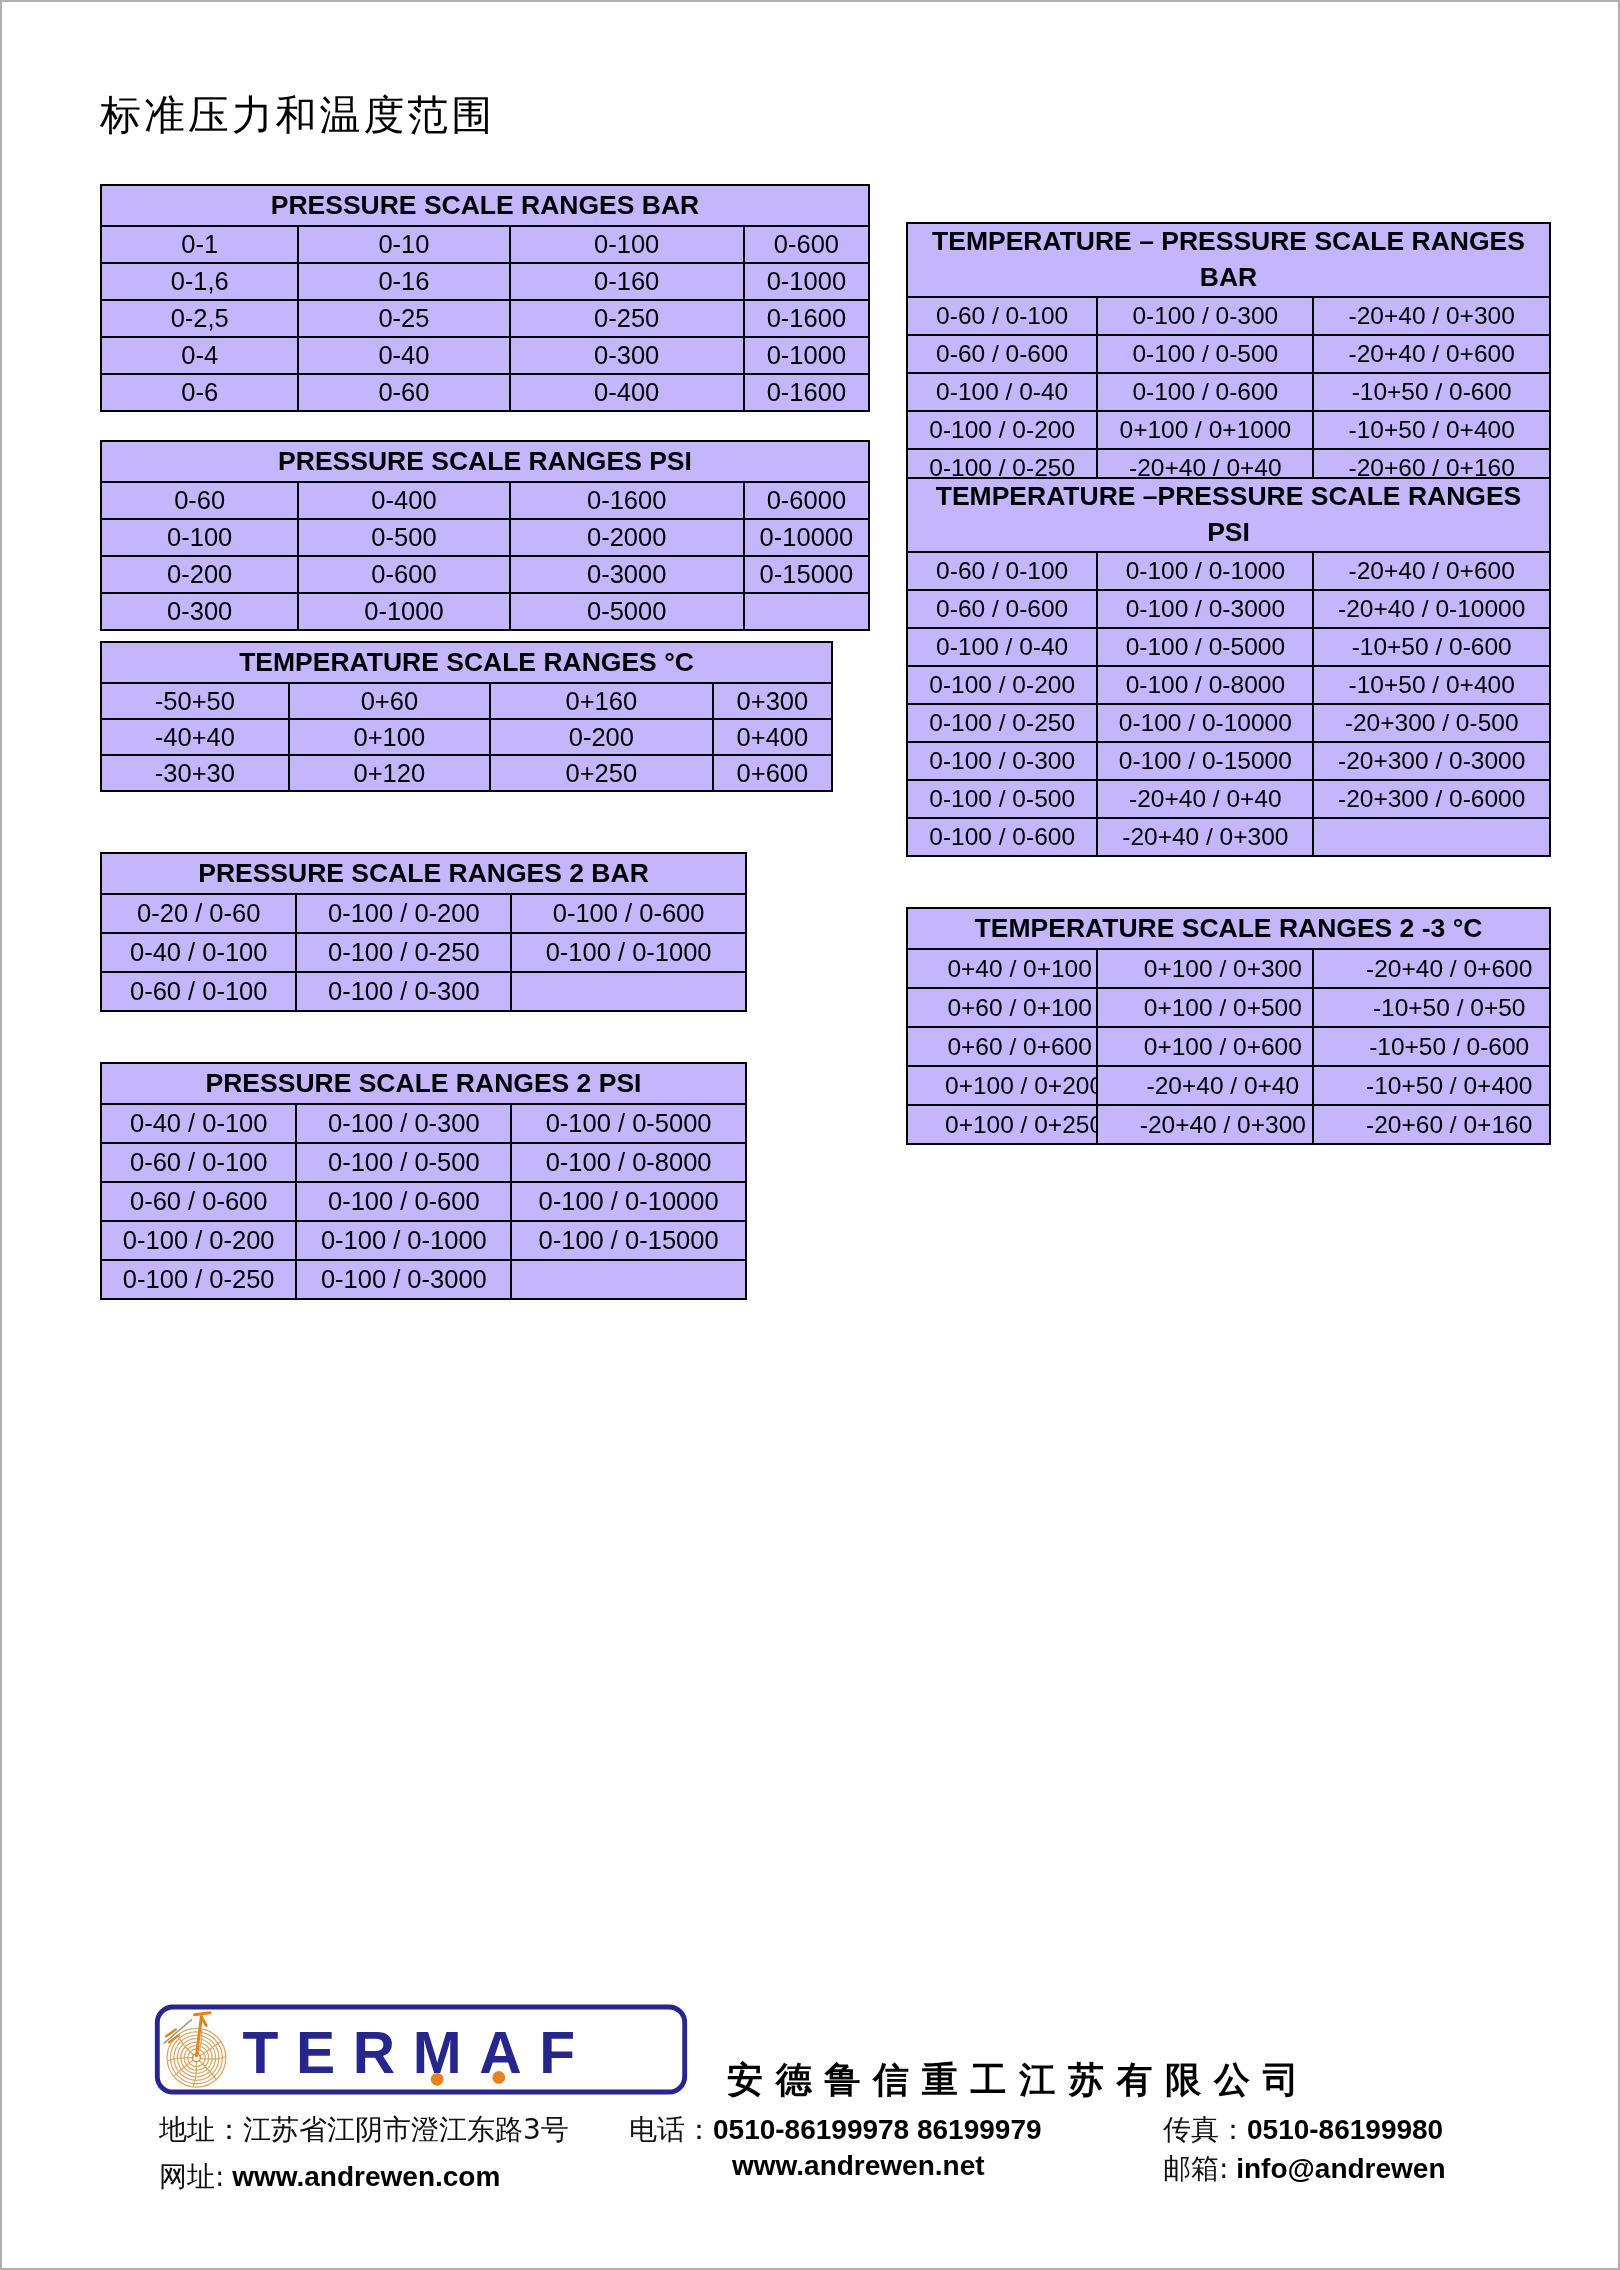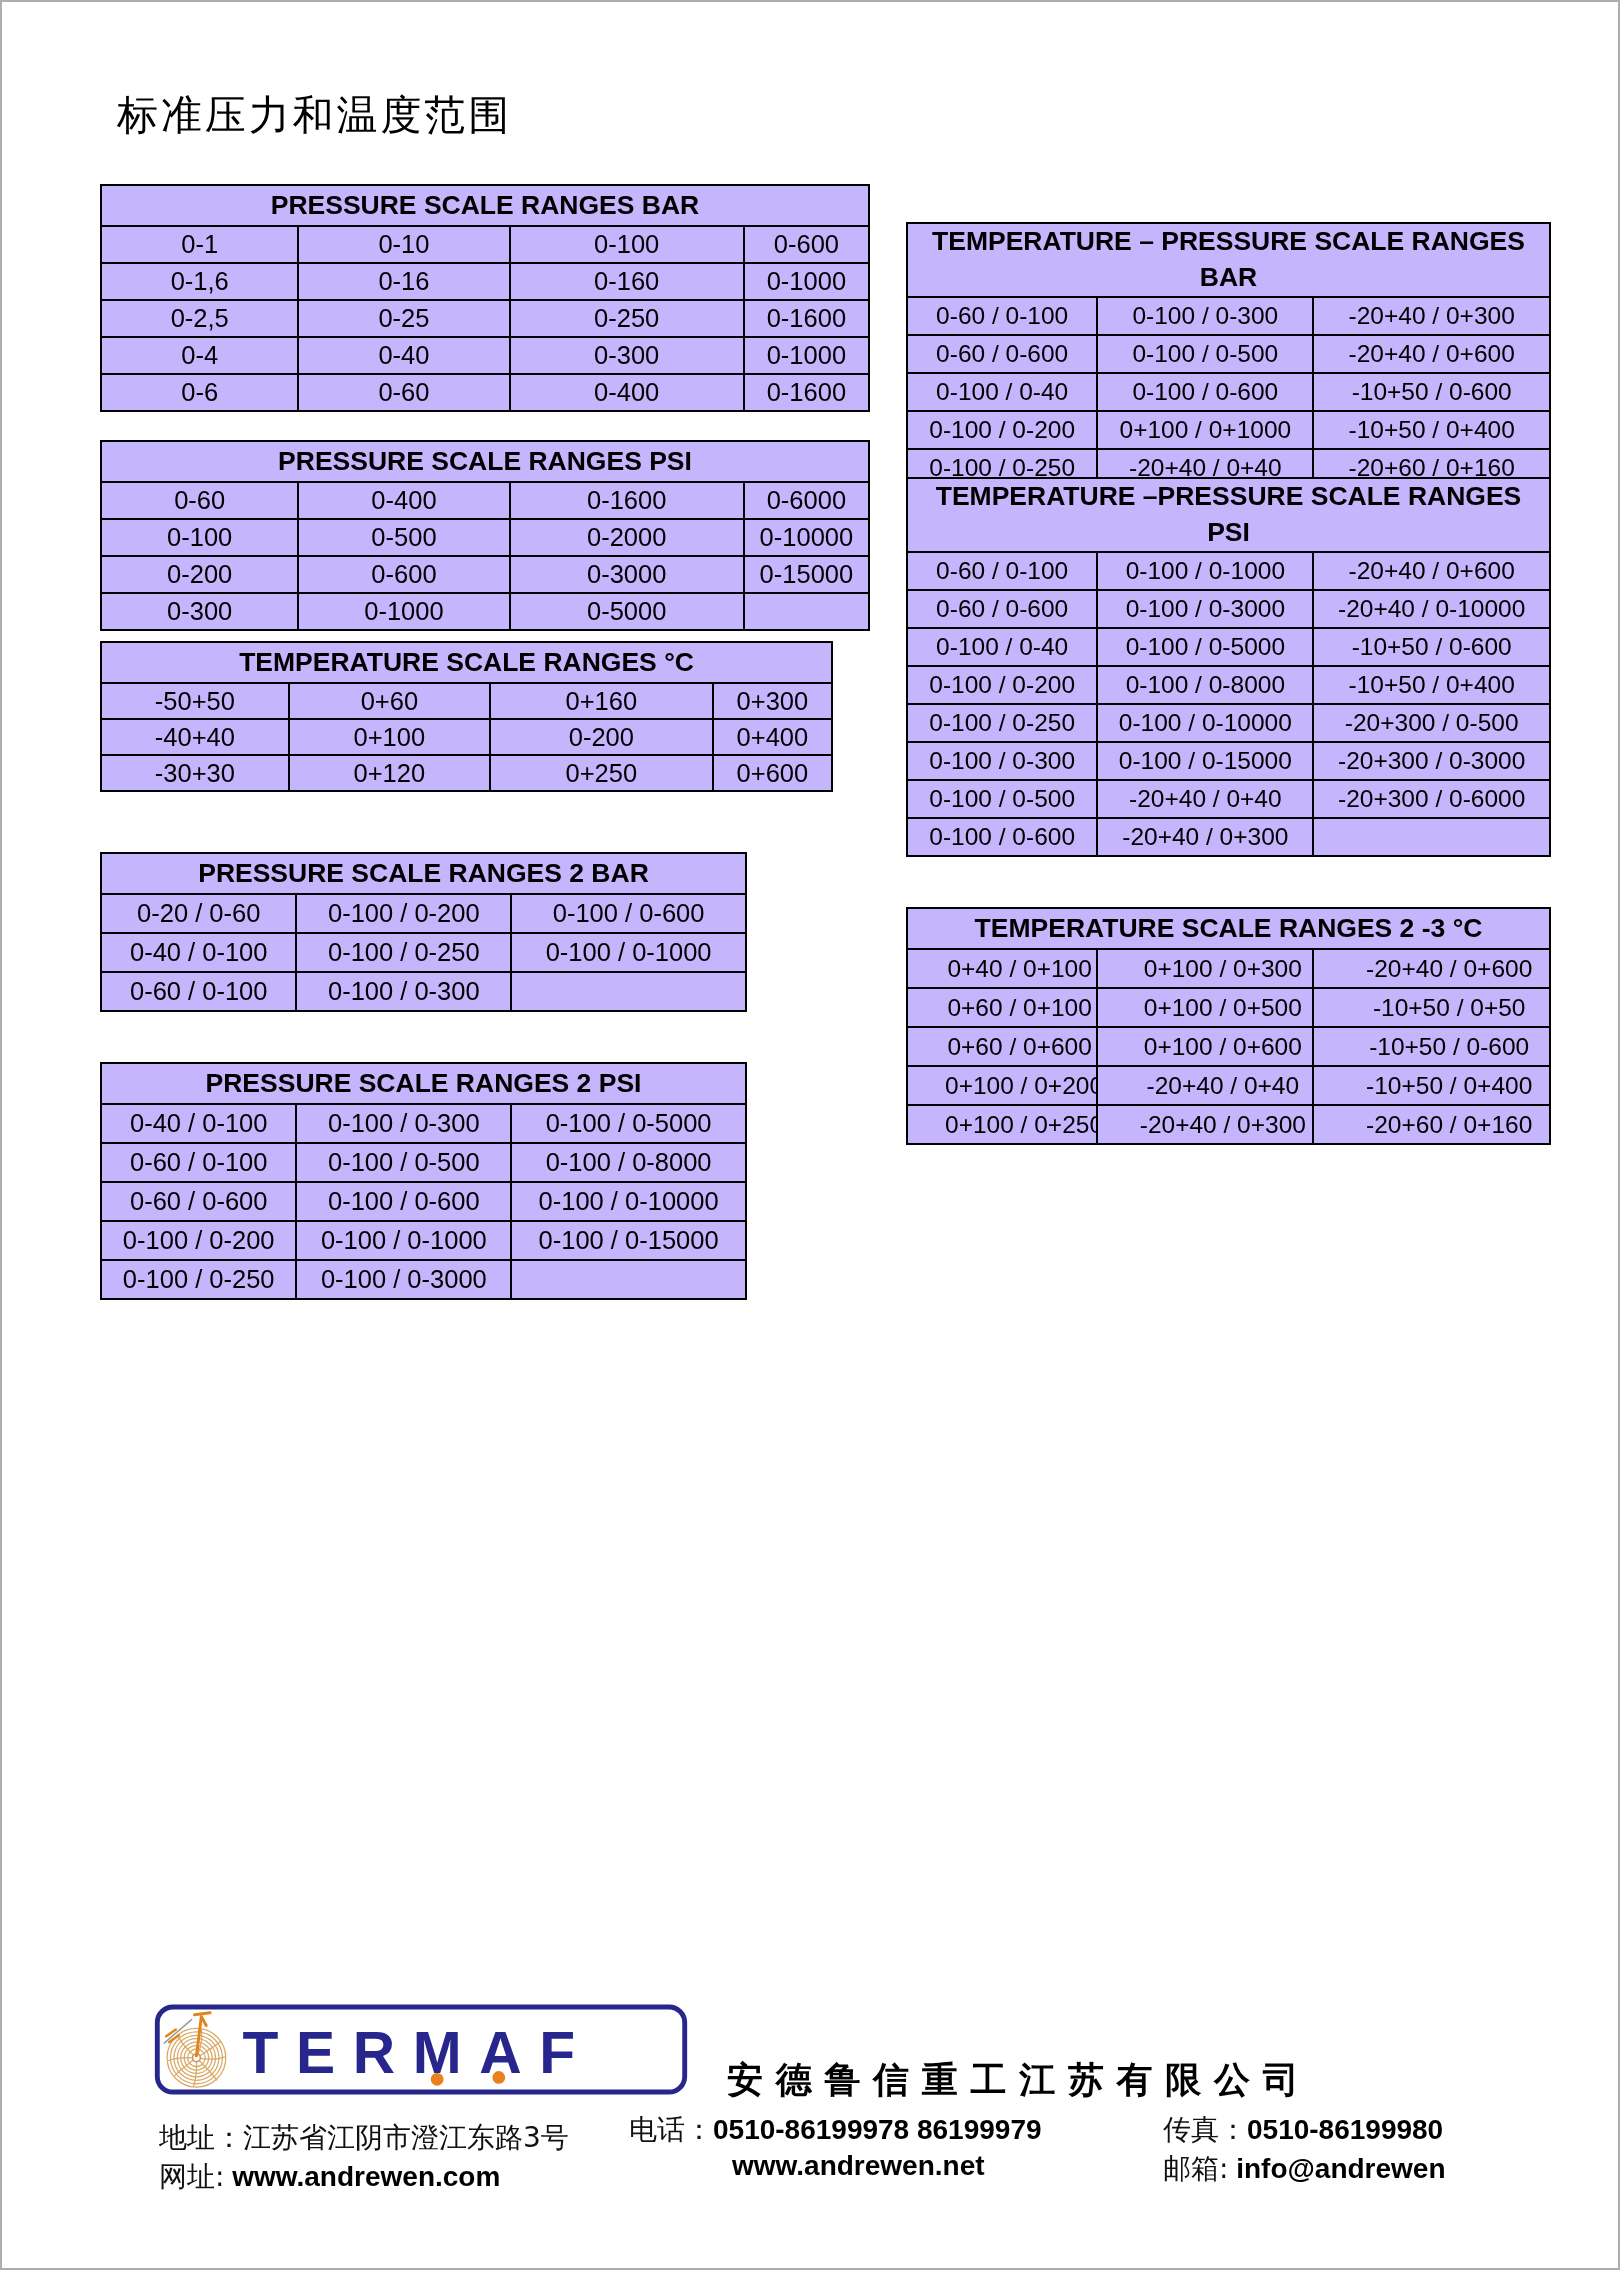--- a/index.html
+++ b/index.html
@@ -9,21 +9,21 @@
     background:#ffffff;
     border:2px solid #aeaeae;
     box-sizing:border-box;
     font-family:"Liberation Sans",sans-serif;
     color:#000;
     overflow:hidden;
   }
   .doc-title{
     position:absolute;left:98px;top:86px;
     font-family:"DejaVu Serif",serif;
-    font-size:41px;letter-spacing:2.9px;color:#000;margin-left:17px;
+    font-size:41px;letter-spacing:2.9px;color:#000;
   }
   table.rng{
     position:absolute;
     border-collapse:collapse;
     table-layout:fixed;
     border:2.9px solid #000;
     background:#c4b5fd;
   }
   table.rng th, table.rng td{
     border:2px solid #000;
@@ -56,21 +56,21 @@
   .logo-box{position:absolute;left:152px;top:2002px;width:534px;height:91px;}
   .company-name{
     position:absolute;left:725px;top:2054px;width:608px;
     font-size:36px;font-weight:bold;letter-spacing:12.7px;
     font-family:"DejaVu Sans",sans-serif;white-space:nowrap;
   }
   .contact{position:absolute;white-space:nowrap;font-size:28px;}
   .contact .lbl{font-weight:normal;color:#111;font-family:"DejaVu Sans",sans-serif;}
   .contact .val{font-weight:bold;color:#000;}
   .contact .val-plain{font-weight:normal;color:#111;font-family:"DejaVu Sans",sans-serif;}
-  #f-addr{left:157px;top:2109px;margin-top:8px;}
+  #f-addr{left:157px;top:2109px;}
   #f-phone{left:627px;top:2109px;}
   #f-fax{left:1161px;top:2109px;}
   #f-web{left:157px;top:2148px;margin-top:8px;}
   #f-web2{left:730px;top:2148px;}
   #f-email{left:1161px;top:2148px;}
 </style>
 </head>
 <body>
 
 <div class="page">

